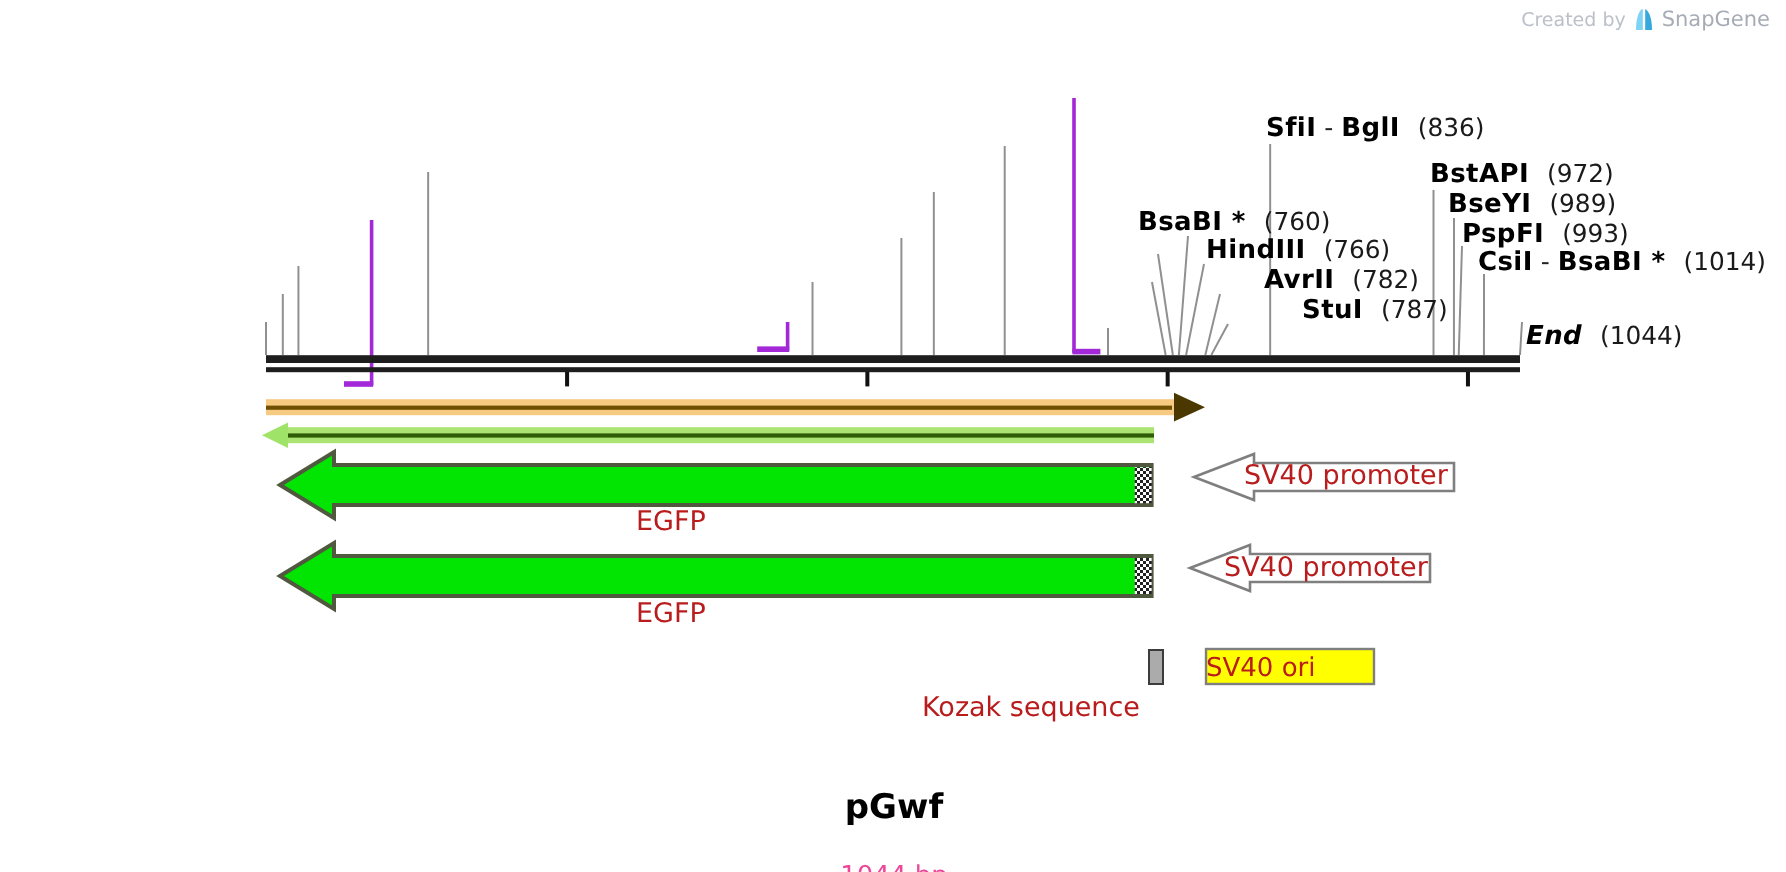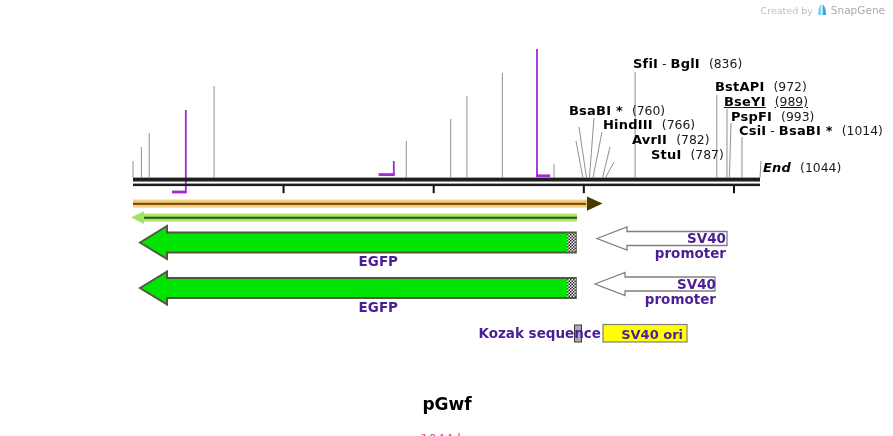--- a/index.html
+++ b/index.html
@@ -9,21 +9,21 @@
   }
   .layer{position:absolute;left:0;top:0;}
   
   .enz{position:absolute;white-space:nowrap;font-size:12.5px;line-height:14px;color:#111;}
   .enz .name{font-weight:bold;font-size:13px;letter-spacing:.2px;color:#000;}
   .enz .dash{font-weight:normal;font-size:12.5px;color:#222;}
   .enz .num{font-size:12.4px;color:#1a1a1a;}
   .enz.right .num{margin-left:9px;}
   .enz .italic{font-style:italic;}
   
-  .feat-label{position:absolute;font-size:13.5px;line-height:15px;text-align:right;color:#4c1d95;font-weight:bold;}
+  .feat-label{position:absolute;font-size:13.5px;line-height:15px;text-align:left;color:#b91c1c;}
   .ori-label{font-size:13px;}
   
   .title-block{position:absolute;left:297px;top:395px;width:300px;text-align:center;}
   .title-name{font-weight:bold;font-size:17px;line-height:18px;}
   .title-len{font-size:13px;line-height:15px;margin-top:18px;color:#ec4899;}
   
   .watermark{position:absolute;top:4px;right:8px;display:flex;align-items:center;gap:4px;}
   .wm-text{font-size:9.5px;color:#bcc1c9;}
   .wm-brand{font-size:10.5px;color:#a6acb5;font-weight:500;}
 </style>
@@ -118,31 +118,31 @@
     <rect x="603" y="324.5" width="84" height="17.5" fill="#FFFF00" stroke="#7F7F7F" stroke-width="1.2"></rect>
   </svg>
 
   <div id="labels-layer" class="layer">
       <div class="enz right" style="top: 57px; left: 633px;"><span><span class="name">SfiI</span><span class="dash"> - </span><span class="name">BglI</span></span><span class="num">(836)</span></div>
       <div class="enz right" style="top: 104px; left: 569px;"><span><span class="name">BsaBI *</span></span><span class="num">(760)</span></div>
       <div class="enz right" style="top: 118px; left: 603px;"><span><span class="name">HindIII</span></span><span class="num">(766)</span></div>
       <div class="enz right" style="top: 133px; left: 632px;"><span><span class="name">AvrII</span></span><span class="num">(782)</span></div>
       <div class="enz right" style="top: 148px; left: 651px;"><span><span class="name">StuI</span></span><span class="num">(787)</span></div>
       <div class="enz right" style="top: 80px; left: 715px;"><span><span class="name">BstAPI</span></span><span class="num">(972)</span></div>
-      <div class="enz right" style="top: 95px; left: 724px; text-decoration: underline;"><span><span class="name">BseYI</span></span><span class="num">(989)</span></div>
+      <div class="enz right" style="top: 95px; left: 724px;"><span><span class="name">BseYI</span></span><span class="num">(989)</span></div>
       <div class="enz right" style="top: 110px; left: 731px;"><span><span class="name">PspFI</span></span><span class="num">(993)</span></div>
       <div class="enz right" style="top: 124px; left: 739px;"><span><span class="name">CsiI</span><span class="dash"> - </span><span class="name">BsaBI *</span></span><span class="num">(1014)</span></div>
       <div class="enz right" style="top: 161px; left: 763px;"><span><span class="name italic">End</span></span><span class="num">(1044)</span></div>
     </div>
 
   <div class="feat-label" style="left:318px;top:254px;width:80px;">EGFP</div>
   <div class="feat-label" style="left:318px;top:300px;width:80px;">EGFP</div>
   <div class="feat-label" style="left:622px;top:231px;width:104px;">SV40 promoter</div>
   <div class="feat-label" style="left:612px;top:276.5px;width:104px;">SV40 promoter</div>
-  <div class="feat-label" style="left:461px;top:326px;width:140px;">Kozak sequence</div>
+  <div class="feat-label" style="left:461px;top:347px;width:140px;">Kozak sequence</div>
   <div class="feat-label ori-label" style="left:603px;top:326.5px;width:80px;">SV40 ori</div>
 
   <div class="title-block">
     <div class="title-name">pGwf</div>
     <div class="title-len">1044 bp</div>
   </div>
 
 </div>
 
 </body></html>

